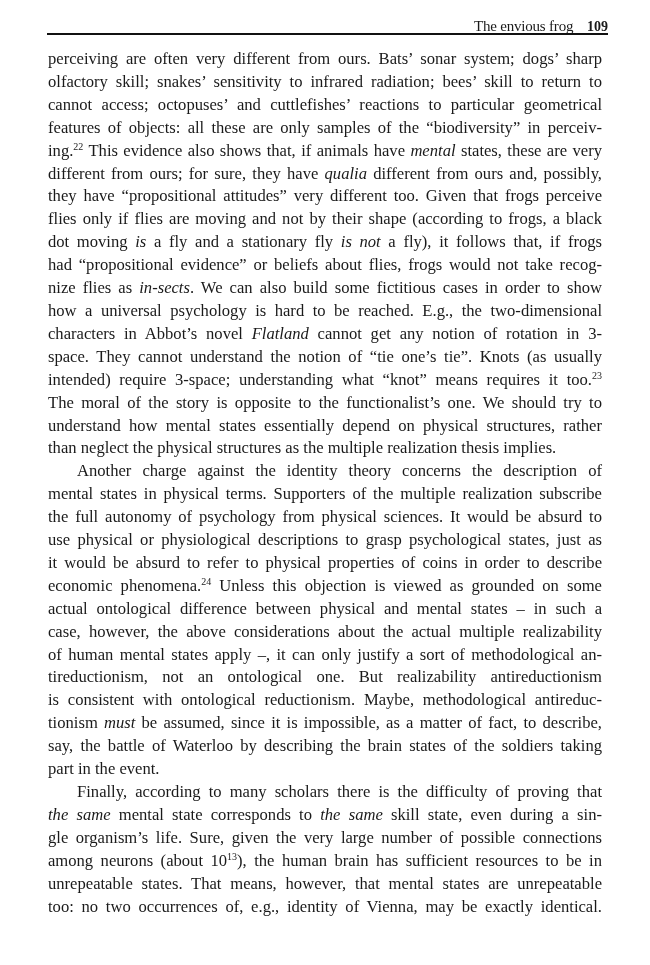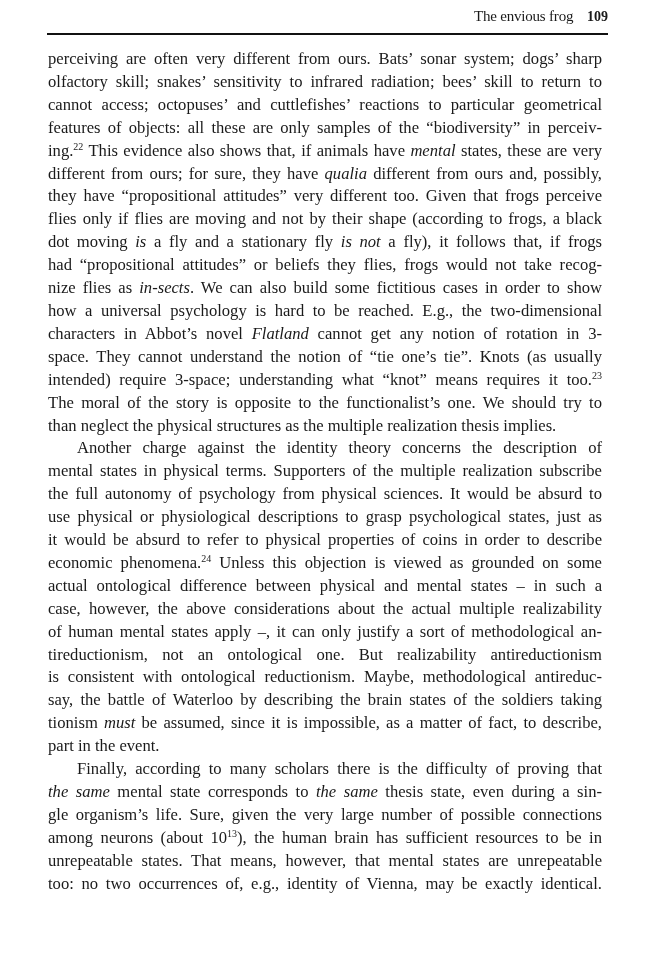--- a/index.html
+++ b/index.html
@@ -1,18 +1,18 @@
 <!DOCTYPE html>
 <html><head>
 <meta charset="utf-8">
 <style>
   html, body { margin: 0; padding: 0; background: #ffffff; }
   body { width: 650px; height: 965px; position: relative; overflow: hidden;
          font-family: "Liberation Serif", "DejaVu Serif", serif; color: #1a1a1a; }
-  .running-head { position: absolute; top: 6px; right: 42px; font-size: 15px; line-height: 20px;
+  .running-head { position: absolute; top: 16px; right: 42px; font-size: 15px; line-height: 20px;
                   white-space: nowrap; }
   .running-head .title { letter-spacing: -0.2px; }
   .running-head .folio { font-weight: bold; margin-left: 10px; font-size: 14px; }
   .head-rule { position: absolute; top: 33px; left: 47px; width: 561px; height: 2px; background: #111; }
   .body-text { position: absolute; top: 48px; left: 48px; width: 554px; font-size: 16.6px; }
   .line { display: block; height: 22.92px; line-height: 22.92px; text-align: justify; text-align-last: justify;
           white-space: nowrap; overflow: visible; word-spacing: 0px; }
   .line.last { text-align-last: left; }
   .line.indent { text-indent: 29px; }
   .line .it { font-style: italic; font-family: Liberation Serif, serif; }
@@ -30,41 +30,42 @@
 <div class="body-text" id="body-text">
     <div class="line"><span>perceiving are often very different from ours. Bats’ sonar system; dogs’ sharp</span></div>
     <div class="line"><span>olfactory skill; snakes’ sensitivity to infrared radiation; bees’ skill to return to</span></div>
     <div class="line"><span>cannot access; octopuses’ and cuttlefishes’ reactions to particular geometrical</span></div>
     <div class="line"><span>features of objects: all these are only samples of the “biodiversity” in perceiv-</span></div>
     <div class="line"><span>ing.</span><sup>22</sup><span> This evidence also shows that, if animals have </span><span class="it">mental</span><span> states, these are very</span></div>
     <div class="line"><span>different from ours; for sure, they have </span><span class="it">qualia</span><span> different from ours and, possibly,</span></div>
     <div class="line"><span>they have “propositional attitudes” very different too. Given that frogs perceive</span></div>
     <div class="line"><span>flies only if flies are moving and not by their shape (according to frogs, a black</span></div>
     <div class="line"><span>dot moving </span><span class="it">is</span><span> a fly and a stationary fly </span><span class="it">is not</span><span> a fly), it follows that, if frogs</span></div>
-    <div class="line"><span>had “propositional attitudes” or beliefs they flies, frogs would not take recog-</span></div>
+    <div class="line"><span>had “propositional evidence” or beliefs about flies, frogs would not take recog-</span></div>
     <div class="line"><span>nize flies as </span><span class="it">in-sects</span><span>. We can also build some fictitious cases in order to show</span></div>
     <div class="line"><span>how a universal psychology is hard to be reached. E.g., the two-dimensional</span></div>
     <div class="line"><span>characters in Abbot’s novel </span><span class="it">Flatland</span><span> cannot get any notion of rotation in 3-</span></div>
     <div class="line"><span>space. They cannot understand the notion of “tie one’s tie”. Knots (as usually</span></div>
     <div class="line"><span>intended) require 3-space; understanding what “knot” means requires it too.</span><sup>23</sup></div>
     <div class="line"><span>The moral of the story is opposite to the functionalist’s one. We should try to</span></div>
+    <div class="line"><span>understand how mental states essentially depend on physical structures, rather</span></div>
     <div class="line last"><span>than neglect the physical structures as the multiple realization thesis implies.</span></div>
     <div class="line indent"><span>Another charge against the identity theory concerns the description of</span></div>
     <div class="line"><span>mental states in physical terms. Supporters of the multiple realization subscribe</span></div>
     <div class="line"><span>the full autonomy of psychology from physical sciences. It would be absurd to</span></div>
     <div class="line"><span>use physical or physiological descriptions to grasp psychological states, just as</span></div>
     <div class="line"><span>it would be absurd to refer to physical properties of coins in order to describe</span></div>
     <div class="line"><span>economic phenomena.</span><sup>24</sup><span> Unless this objection is viewed as grounded on some</span></div>
     <div class="line"><span>actual ontological difference between physical and mental states – in such a</span></div>
     <div class="line"><span>case, however, the above considerations about the actual multiple realizability</span></div>
     <div class="line"><span>of human mental states apply –, it can only justify a sort of methodological an-</span></div>
     <div class="line"><span>tireductionism, not an ontological one. But realizability antireductionism</span></div>
     <div class="line"><span>is consistent with ontological reductionism. Maybe, methodological antireduc-</span></div>
+    <div class="line"><span>tionism </span><span class="it">must</span><span> be assumed, since it is impossible, as a matter of fact, to describe,</span></div>
     <div class="line"><span>say, the battle of Waterloo by describing the brain states of the soldiers taking</span></div>
-    <div class="line"><span>tionism </span><span class="it">must</span><span> be assumed, since it is impossible, as a matter of fact, to describe,</span></div>
     <div class="line last"><span>part in the event.</span></div>
     <div class="line indent"><span>Finally, according to many scholars there is the difficulty of proving that</span></div>
-    <div class="line"><span class="it">the same</span><span> mental state corresponds to </span><span class="it">the same</span><span> thesis state, even during a sin-</span></div>
+    <div class="line"><span class="it">the same</span><span> mental state corresponds to </span><span class="it">the same</span><span> skill state, even during a sin-</span></div>
     <div class="line"><span>gle organism’s life. Sure, given the very large number of possible connections</span></div>
     <div class="line"><span>among neurons (about 10</span><sup>13</sup><span>), the human brain has sufficient resources to be in</span></div>
     <div class="line"><span>unrepeatable states. That means, however, that mental states are unrepeatable</span></div>
     <div class="line"><span>too: no two occurrences of, e.g., identity of Vienna, may be exactly identical.</span></div>
   </div>
 
 </body></html>

